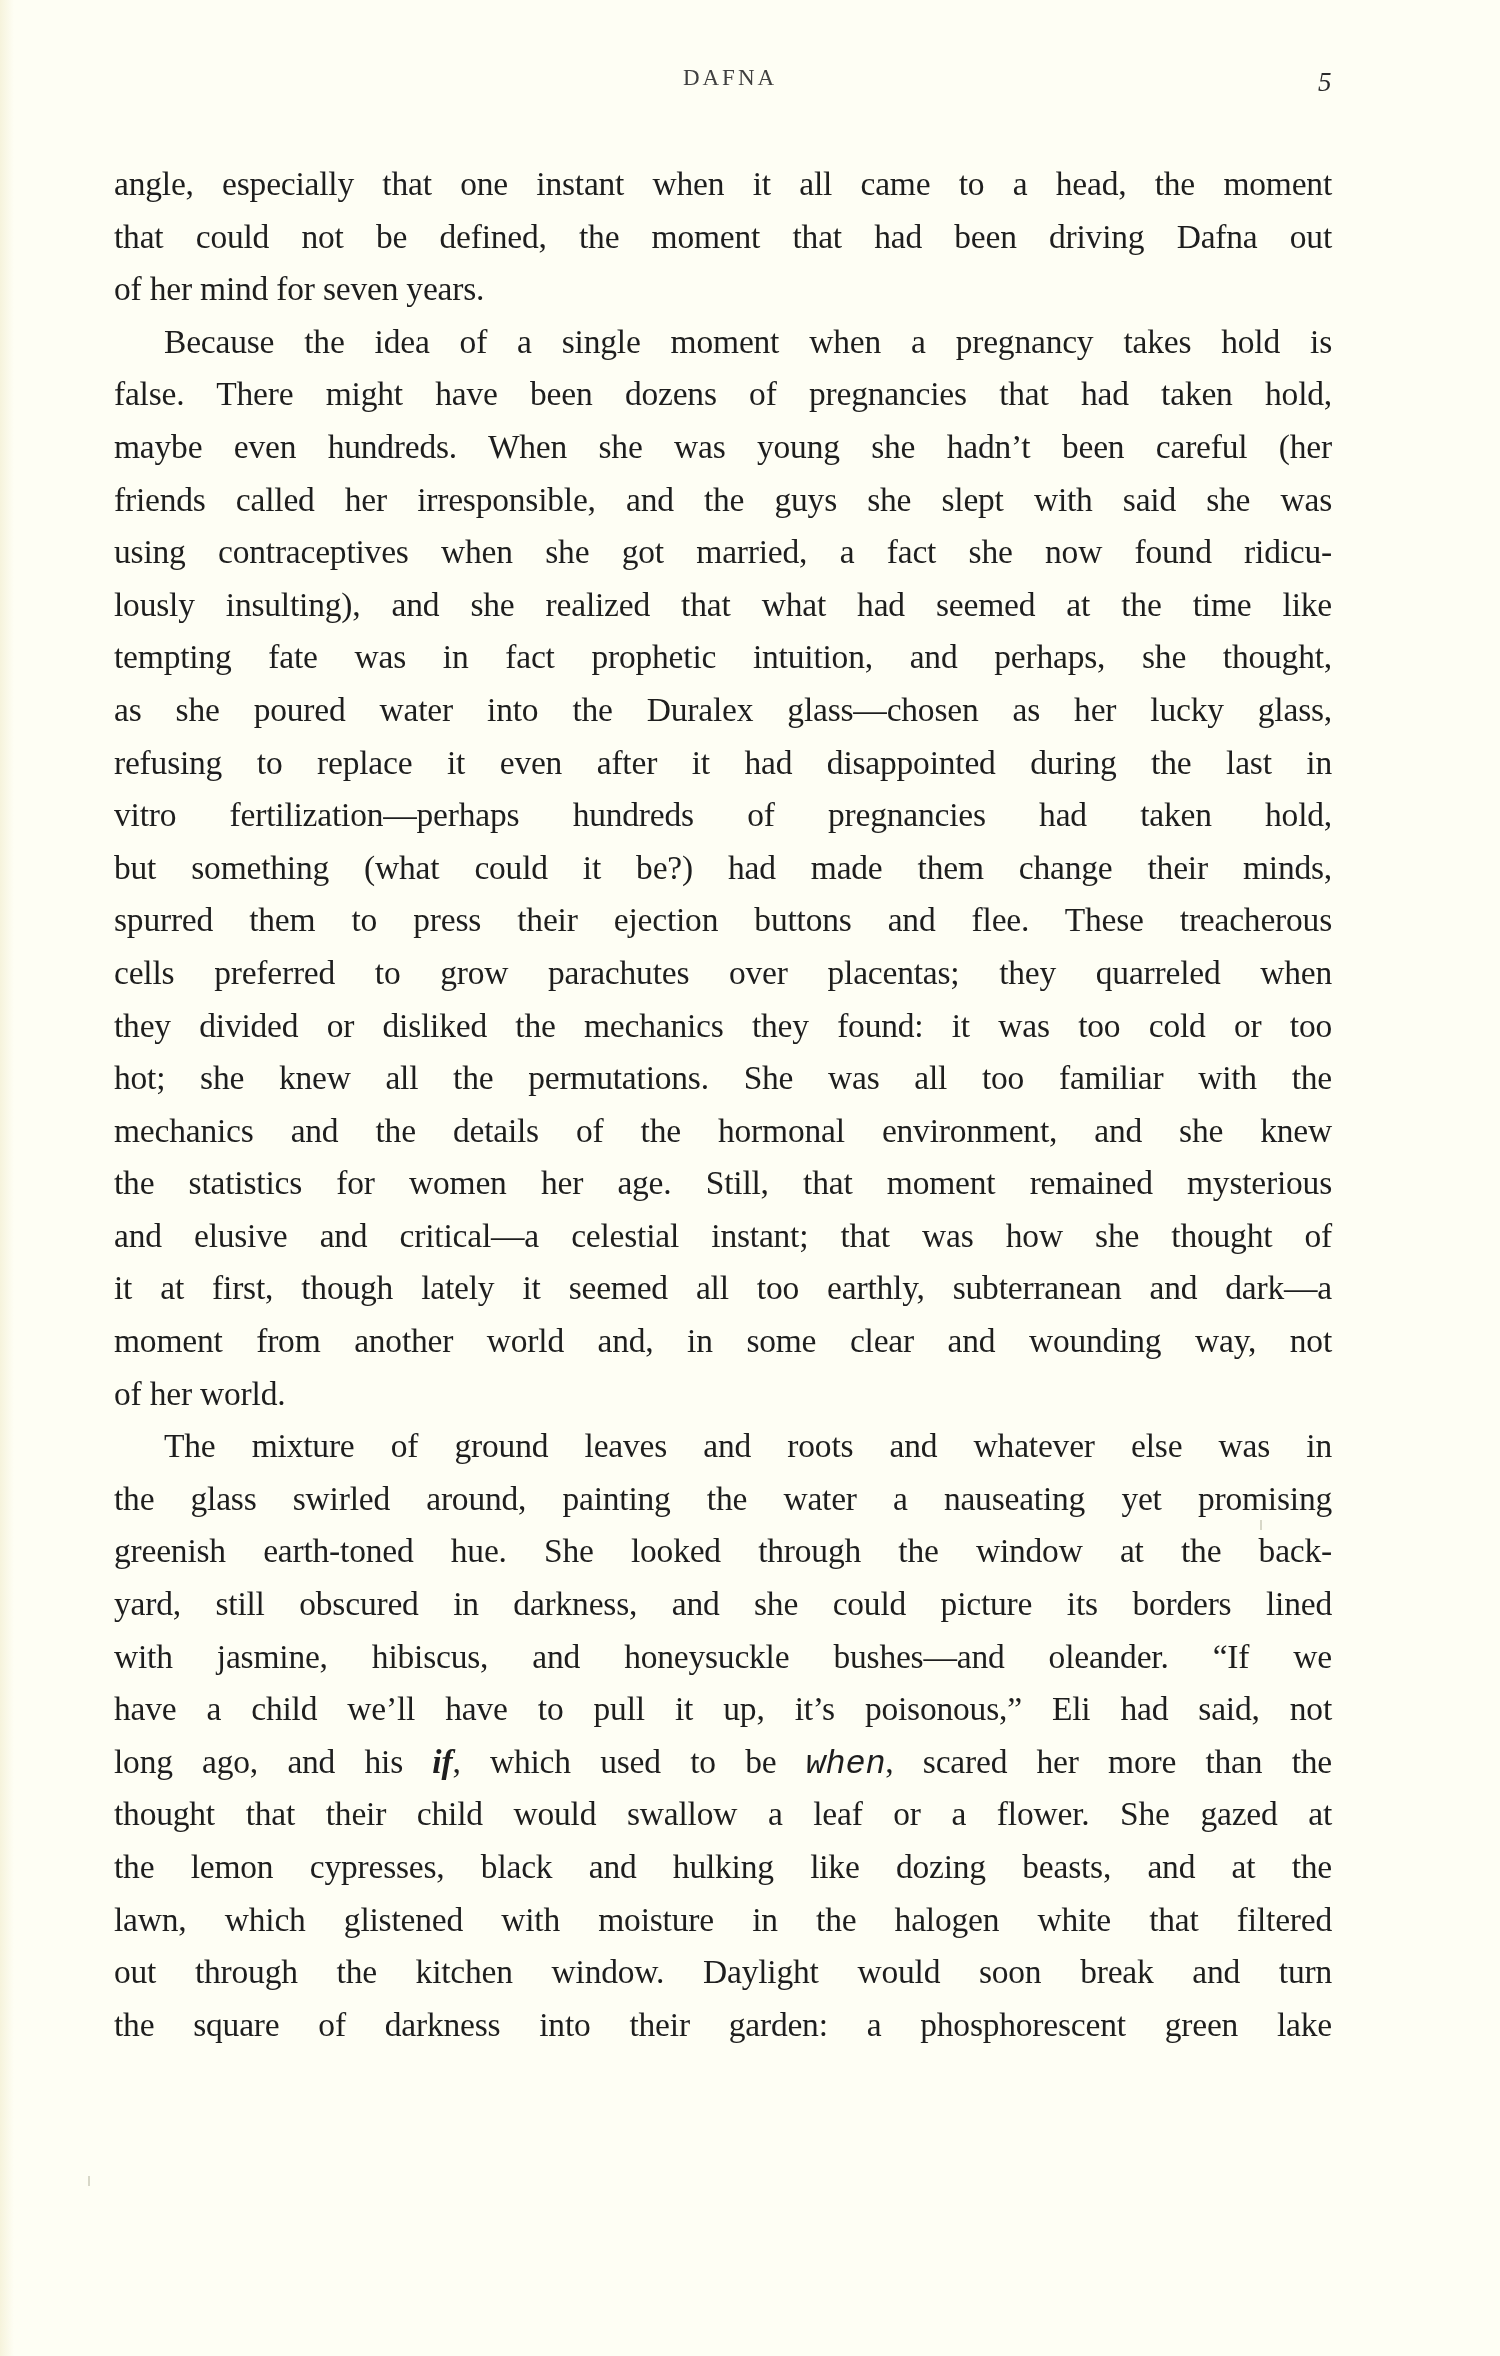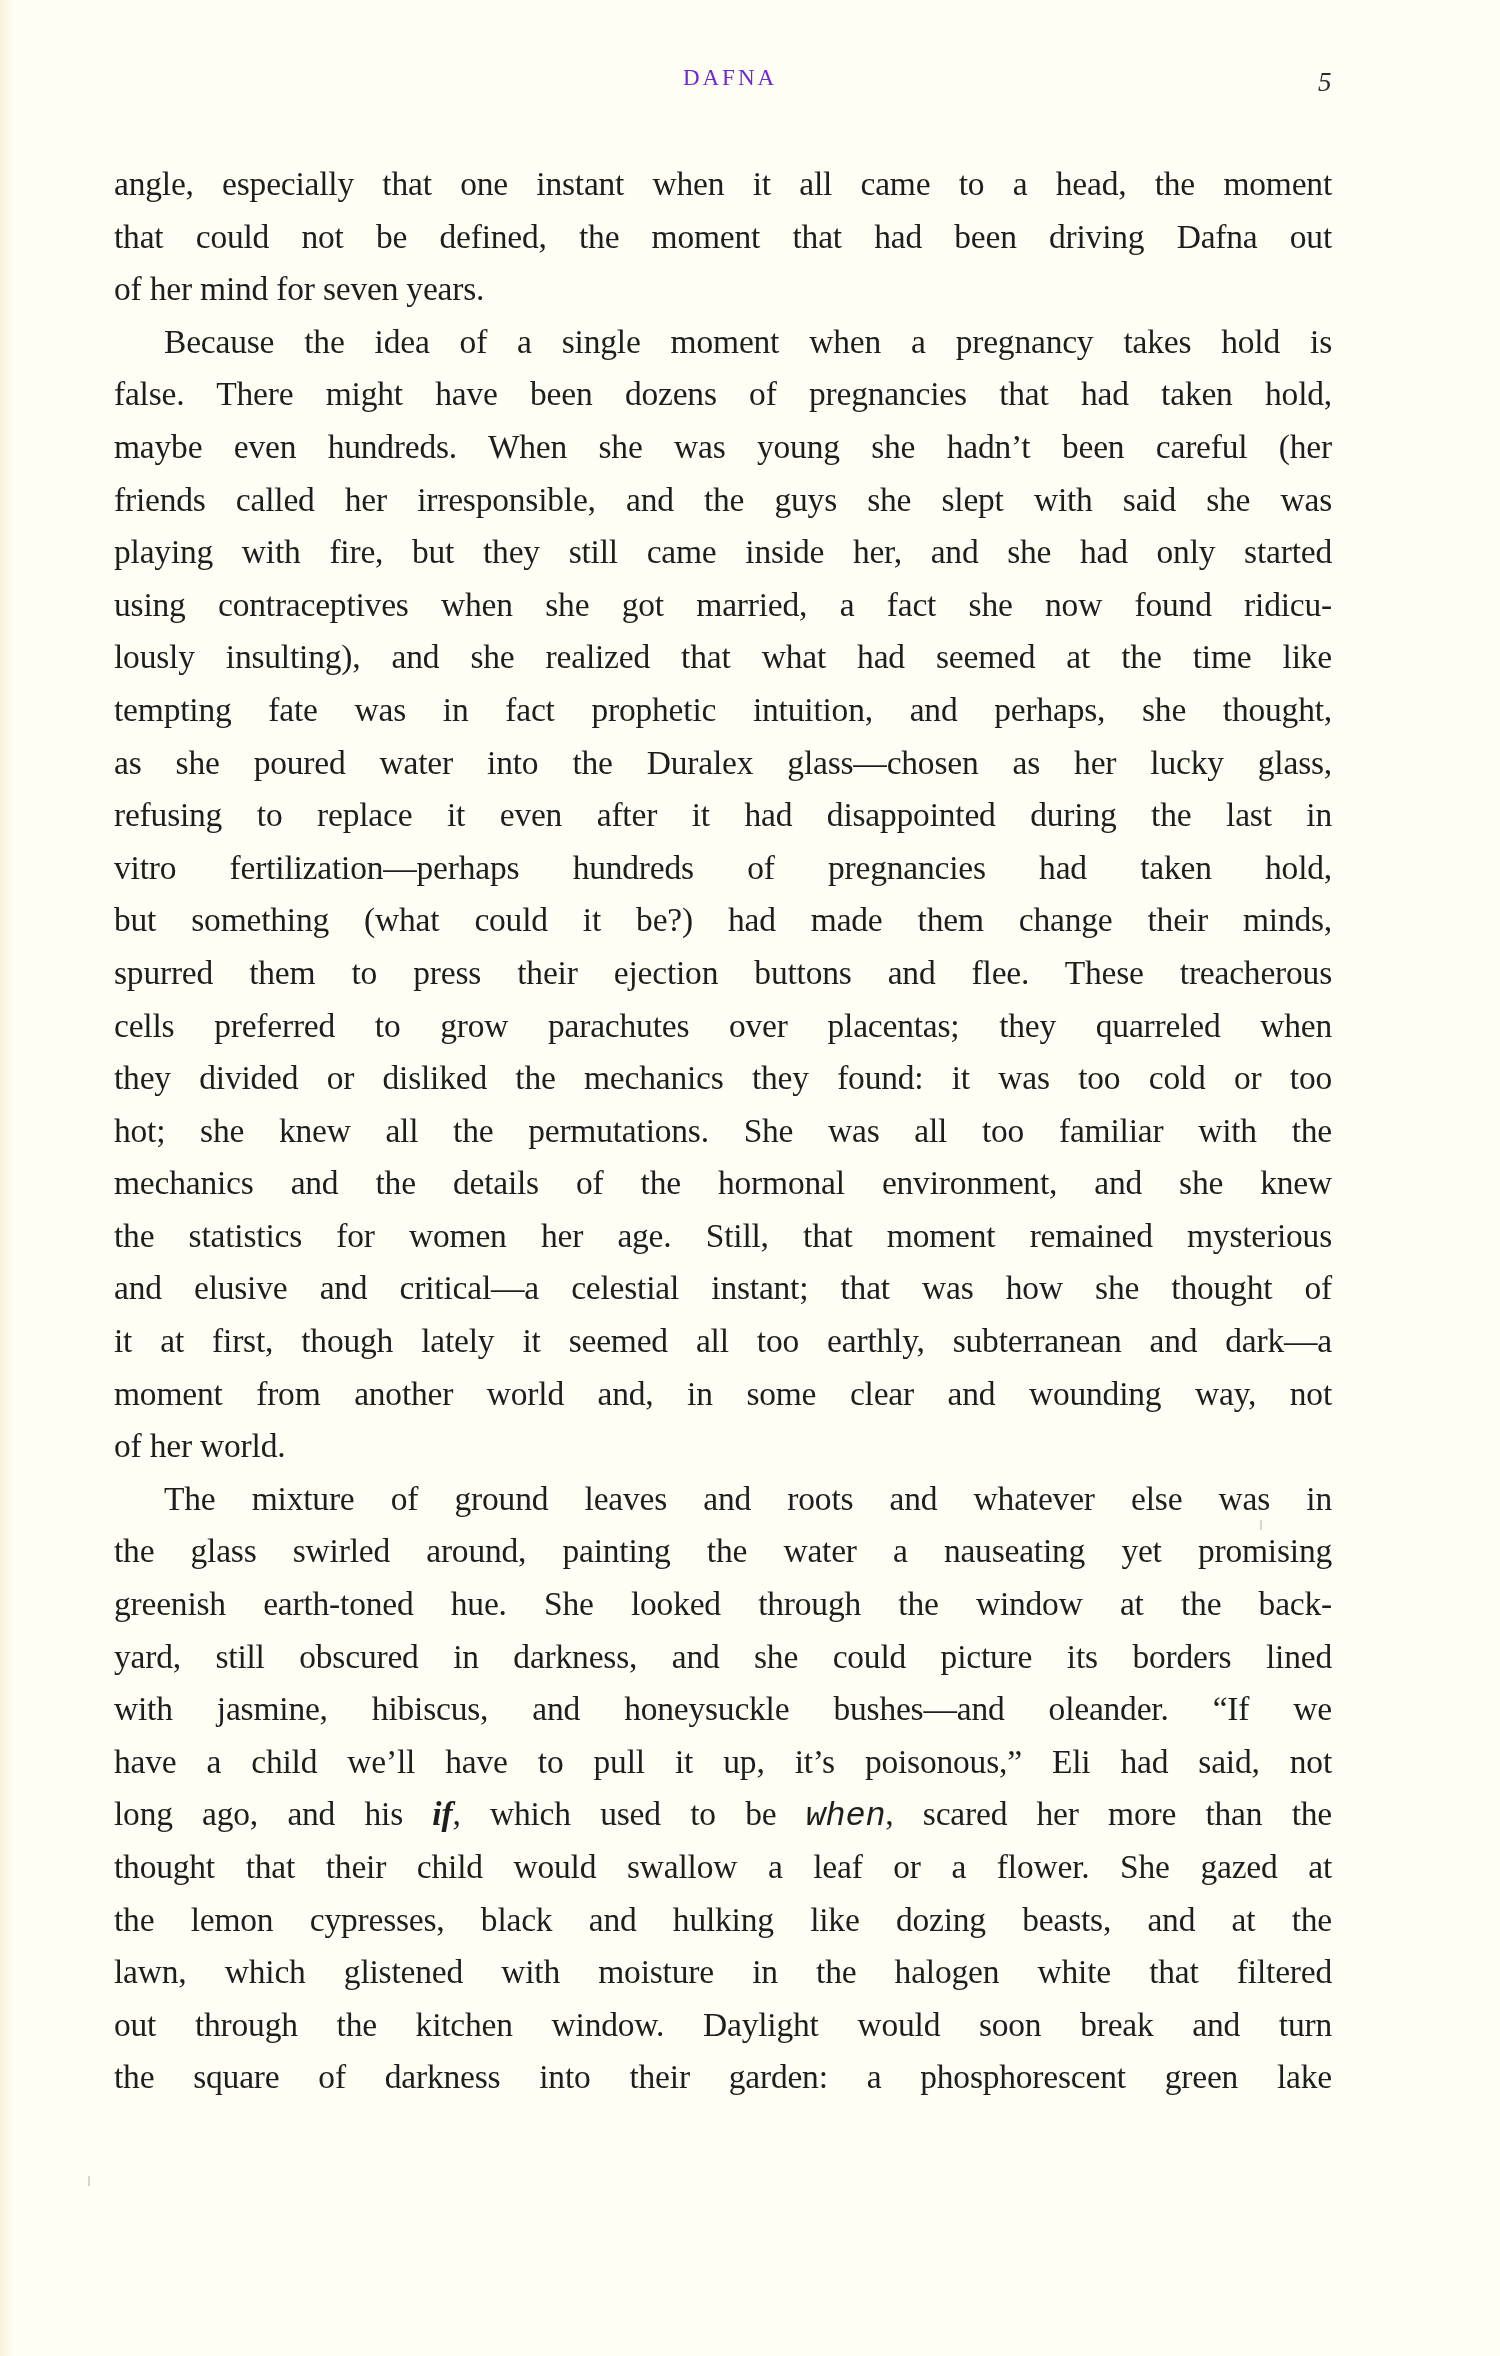--- a/index.html
+++ b/index.html
@@ -29,21 +29,21 @@
       height: 40px;
     }
     .running-title {
       position: absolute;
       left: 0;
       width: 1460px;
       text-align: center;
       font-size: 23px;
       letter-spacing: 3px;
       line-height: 40px;
-      color: #6d28d9;
+      color: #404040;
     }
     .page-number {
       position: absolute;
       left: 1318px;
       top: 4px;
       font-size: 27px;
       font-style: italic;
       line-height: 40px;
       color: #2a2a2a;
     }
@@ -87,21 +87,20 @@
 </div>
 
 <div class="text-block" id="text-block">
     <div class="line">angle, especially that one instant when it all came to a head, the moment</div>
     <div class="line">that could not be defined, the moment that had been driving Dafna out</div>
     <div class="line last">of her mind for seven years.</div>
     <div class="line indent">Because the idea of a single moment when a pregnancy takes hold is</div>
     <div class="line">false. There might have been dozens of pregnancies that had taken hold,</div>
     <div class="line">maybe even hundreds. When she was young she hadn’t been careful (her</div>
     <div class="line">friends called her irresponsible, and the guys she slept with said she was</div>
-    <div class="line">playing with fire, but they still came inside her, and she had only started</div>
     <div class="line">using contraceptives when she got married, a fact she now found ridicu-</div>
     <div class="line">lously insulting), and she realized that what had seemed at the time like</div>
     <div class="line">tempting fate was in fact prophetic intuition, and perhaps, she thought,</div>
     <div class="line">as she poured water into the Duralex glass—chosen as her lucky glass,</div>
     <div class="line">refusing to replace it even after it had disappointed during the last in</div>
     <div class="line">vitro fertilization—perhaps hundreds of pregnancies had taken hold,</div>
     <div class="line">but something (what could it be?) had made them change their minds,</div>
     <div class="line">spurred them to press their ejection buttons and flee. These treacherous</div>
     <div class="line">cells preferred to grow parachutes over placentas; they quarreled when</div>
     <div class="line">they divided or disliked the mechanics they found: it was too cold or too</div>

